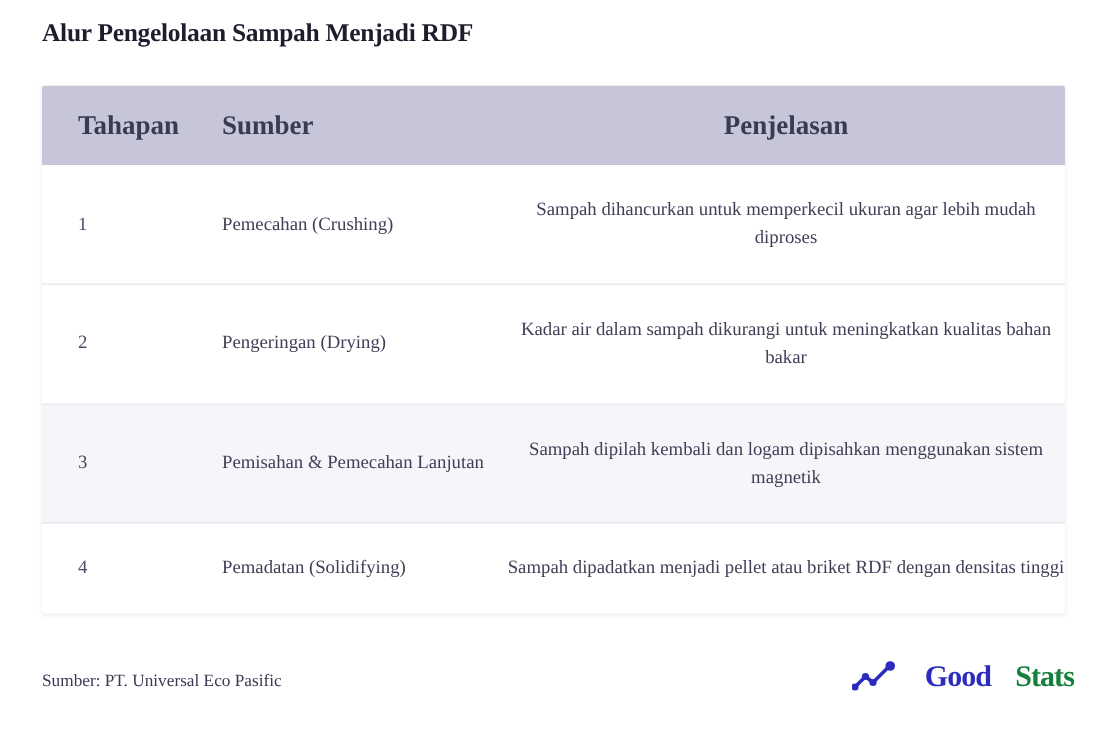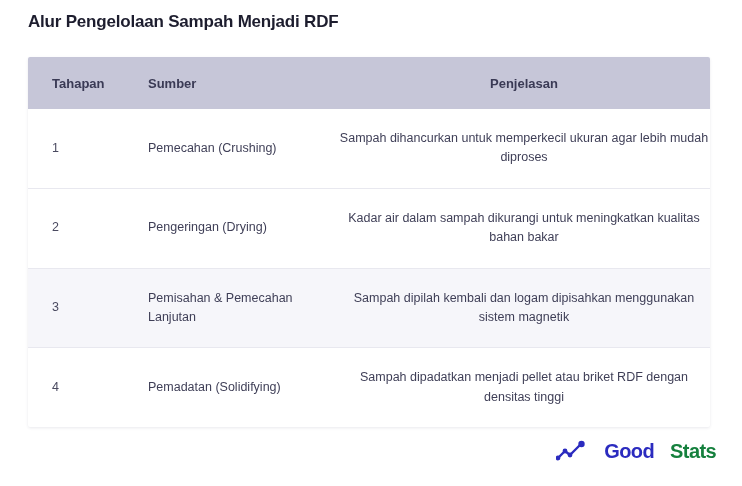--- a/index.html
+++ b/index.html
@@ -13,20 +13,21 @@
     font-family: "Liberation Sans", sans-serif;
     color: #2b2b44;
     overflow: hidden;
   }
   .page {
     position: relative;
     width: 742px;
     height: 486px;
     box-sizing: border-box;
     padding: 0;
+    font-family: Liberation Serif, serif;
   }
   .title {
     position: absolute;
     left: 28px;
     top: 12px;
     font-size: 17px;
     font-weight: bold;
     letter-spacing: -0.2px;
     color: #1d1d2e;
   }
@@ -41,21 +42,21 @@
     overflow: hidden;
   }
   table {
     border-collapse: collapse;
     width: 100%;
     table-layout: fixed;
   }
   thead th {
     background: #c6c6d8;
     color: #3a3a55;
-    font-size: 13px;
+    font-size: 18px;
     font-weight: bold;
     text-align: left;
     padding: 16px 0 16px 0;
     height: 20px;
     vertical-align: middle;
   }
   th.c1, td.c1 { width: 96px; padding-left: 24px; }
   th.c2, td.c2 { width: 190px; padding-left: 0px; }
   th.c3, td.c3 { width: 372px; padding-left: 0px; padding-right: 20px; text-align: center; }
   tbody td {
@@ -136,20 +137,21 @@
         </tr>
         <tr>
           <td class="c1">4</td>
           <td class="c2">Pemadatan (Solidifying)</td>
           <td class="c3">Sampah dipadatkan menjadi pellet atau briket RDF dengan densitas tinggi</td>
         </tr>
       </tbody>
     </table>
   </div>
 
+  <div class="source">Sumber: PT. Universal Eco Pasific</div>
 
   <div class="logo">
     <svg class="logo-mark" width="30" height="22" viewBox="0 0 30 22" aria-hidden="true">
       <path d="M2 18 L9 11 L14 15 L25 4" fill="none" stroke="#2b2bbf" stroke-width="2.4" stroke-linecap="round" stroke-linejoin="round"></path>
       <circle cx="2" cy="18" r="2.4" fill="#2b2bbf"></circle>
       <circle cx="9" cy="11" r="2.4" fill="#2b2bbf"></circle>
       <circle cx="14" cy="15" r="2.4" fill="#2b2bbf"></circle>
       <circle cx="25.5" cy="4" r="3.2" fill="#2b2bbf"></circle>
     </svg>
     <span class="logo-text logo-good">Good</span>

